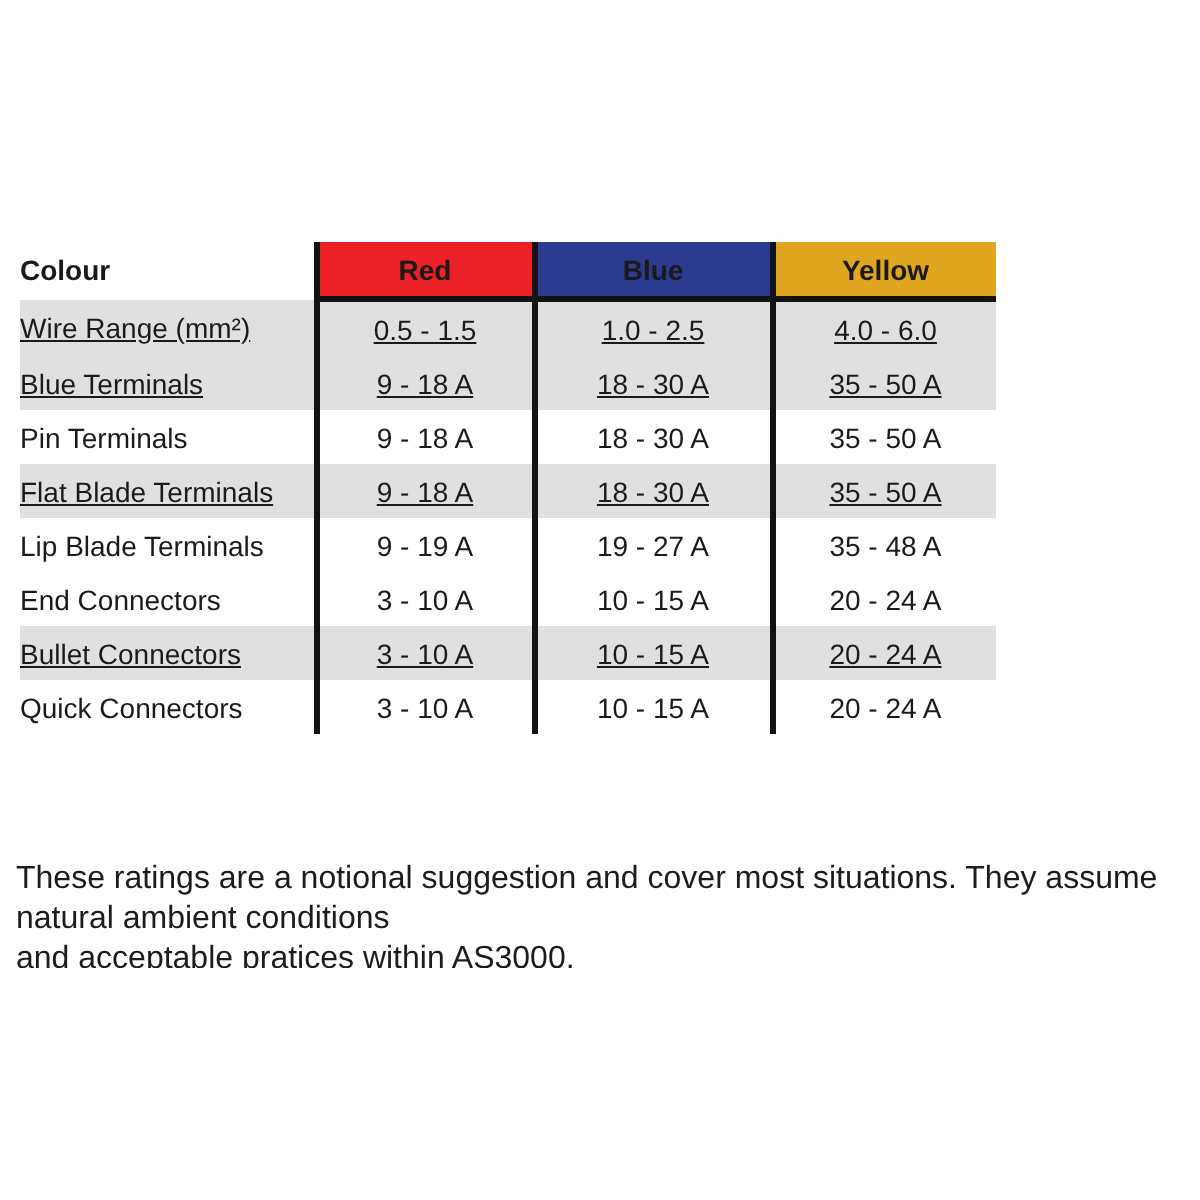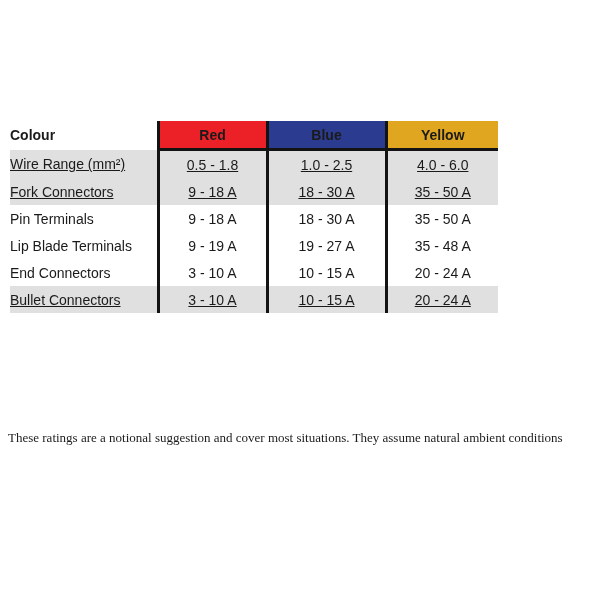--- a/index.html
+++ b/index.html
@@ -57,24 +57,23 @@
     text-align: center;
     border-left: 3px solid var(--line, #131313);
   }
   tr.alt td { background-color: var(--rowalt, #E0E0E0); text-decoration: underline; }
   tr.alt td.val { background-clip: padding-box; }
   .footnote {
     position: absolute;
     left: 8px;
     top: 430px;
     width: 588px;
-    font-size: 13px;
+    font-size: 16px;
     line-height: 1.26;
     color: #1c1c1c;
-    font-family: Liberation Serif, serif;
   }
 </style>
 </head>
 <body>
 
 <div class="canvas">
 
   <table class="ratings">
     <colgroup>
       <col style="width:148px">
@@ -86,32 +85,38 @@
       <tr>
         <th class="corner">Colour</th>
         <th class="colhead red">Red</th>
         <th class="colhead blue">Blue</th>
         <th class="colhead yellow">Yellow</th>
       </tr>
     </thead>
     <tbody>
       <tr class="alt">
         <td class="lbl">Wire Range (mm²)</td>
-        <td class="val">0.5 - 1.8</td>
+        <td class="val">0.5 - 1.5</td>
         <td class="val">1.0 - 2.5</td>
         <td class="val">4.0 - 6.0</td>
       </tr>
       <tr class="alt">
-        <td class="lbl">Fork Connectors</td>
+        <td class="lbl">Blue Terminals</td>
         <td class="val">9 - 18 A</td>
         <td class="val">18 - 30 A</td>
         <td class="val">35 - 50 A</td>
       </tr>
       <tr>
         <td class="lbl">Pin Terminals</td>
+        <td class="val">9 - 18 A</td>
+        <td class="val">18 - 30 A</td>
+        <td class="val">35 - 50 A</td>
+      </tr>
+      <tr class="alt">
+        <td class="lbl">Flat Blade Terminals</td>
         <td class="val">9 - 18 A</td>
         <td class="val">18 - 30 A</td>
         <td class="val">35 - 50 A</td>
       </tr>
       <tr>
         <td class="lbl">Lip Blade Terminals</td>
         <td class="val">9 - 19 A</td>
         <td class="val">19 - 27 A</td>
         <td class="val">35 - 48 A</td>
       </tr>
@@ -120,20 +125,27 @@
         <td class="val">3 - 10 A</td>
         <td class="val">10 - 15 A</td>
         <td class="val">20 - 24 A</td>
       </tr>
       <tr class="alt">
         <td class="lbl">Bullet Connectors</td>
         <td class="val">3 - 10 A</td>
         <td class="val">10 - 15 A</td>
         <td class="val">20 - 24 A</td>
       </tr>
+      <tr>
+        <td class="lbl">Quick Connectors</td>
+        <td class="val">3 - 10 A</td>
+        <td class="val">10 - 15 A</td>
+        <td class="val">20 - 24 A</td>
+      </tr>
     </tbody>
   </table>
 
   <div class="footnote">
     <div>These ratings are a notional suggestion and cover most situations. They assume natural ambient conditions</div>
+    <div>and acceptable pratices within AS3000.</div>
   </div>
 
 </div>
 
 </body></html>

